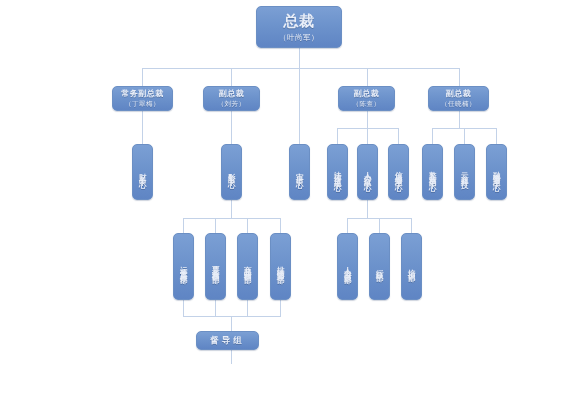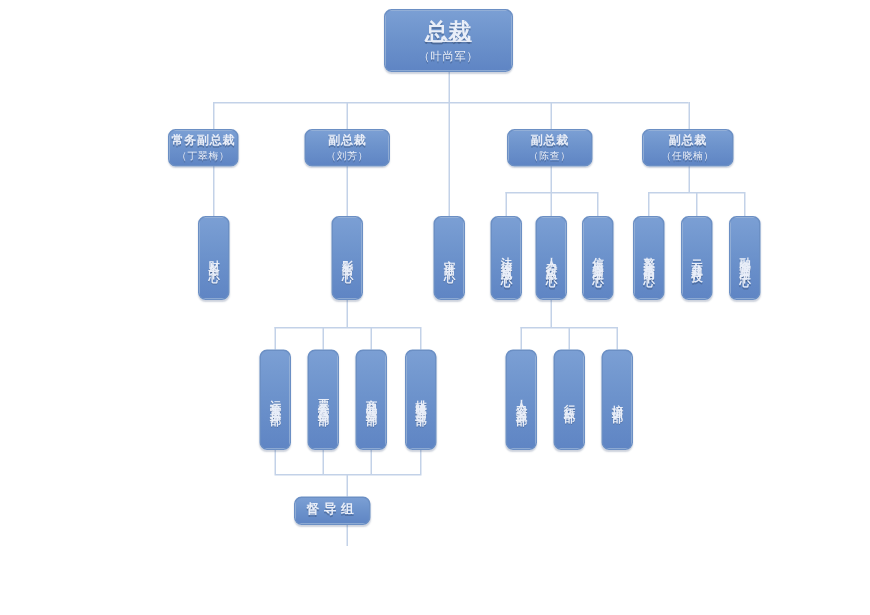--- a/index.html
+++ b/index.html
@@ -48,21 +48,21 @@
     font-size: 8px;
     font-weight: bold;
     white-space: nowrap;
   }
   .node .sub {
     font-size: 6.5px;
     white-space: nowrap;
     margin-top: 1px;
   }
   
-  .node.root .title { font-size: 15px; text-decoration: underline; }
+  .node.root .title { font-size: 15px; }
   .node.root .sub { font-size: 7.5px; margin-top: 2px; }
 
   
   .node.vert {
     writing-mode: vertical-rl;
     text-orientation: upright;
     font-size: 7.5px;
     font-weight: bold;
     letter-spacing: 2.5px;
     padding: 4px 0;
@@ -125,21 +125,21 @@
   <div class="conn h" style="left:183px; top:316px; width:98px;"></div>
   <div class="conn v" style="left:231px; top:316px; height:15px;"></div>
 
   <div class="conn v" style="left:231px; top:350px; height:14px;"></div>
 
   <div class="node horiz root" style="left:256px; top:6px; width:86px; height:42px;">
     <span class="title">总裁</span>
     <span class="sub">（叶尚军）</span>
   </div>
 
-  <div class="node horiz" style="left:112px; top:86px; width:47px; height:25px;">
+  <div class="node horiz" style="left:112px; top:86px; width:61px; height:25px;">
     <span class="title">常务副总裁</span>
     <span class="sub">（丁翠梅）</span>
   </div>
 
   <div class="node horiz" style="left:203px; top:86px; width:57px; height:25px;">
     <span class="title">副总裁</span>
     <span class="sub">（刘芳）</span>
   </div>
 
   <div class="node horiz" style="left:338px; top:86px; width:57px; height:25px;">
@@ -177,16 +177,16 @@
   <div class="node vert" style="left:237px; top:233px; width:21px; height:67px;">商品营销部</div>
 
   <div class="node vert" style="left:270px; top:233px; width:21px; height:67px;">排映管理部</div>
 
   <div class="node vert" style="left:337px; top:233px; width:21px; height:67px;">人力资源部</div>
 
   <div class="node vert" style="left:369px; top:233px; width:21px; height:67px;">行政部</div>
 
   <div class="node vert" style="left:401px; top:233px; width:21px; height:67px;">培训部</div>
 
-  <div class="node plain" style="left:196px; top:331px; width:51px; height:19px;">督导组</div>
+  <div class="node plain" style="left:196px; top:331px; width:63px; height:19px;">督导组</div>
 
 
 </div>
 
 </body></html>

